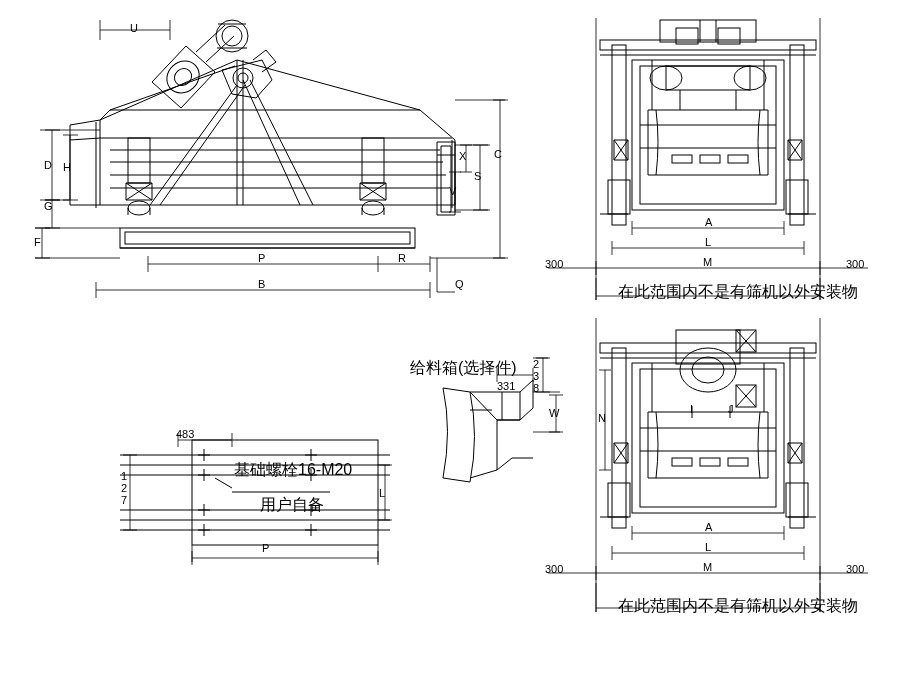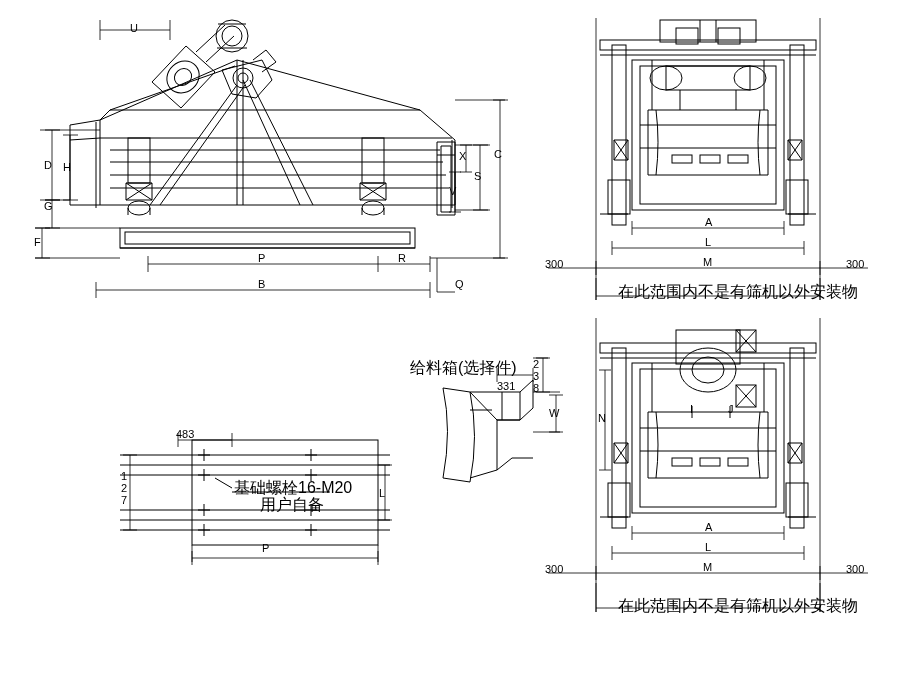--- a/index.html
+++ b/index.html
@@ -387,16 +387,16 @@
 
 <div class="lbl cn" style="left:410px;top:342px;margin-top:16px;">给料箱(选择件)</div>
 <div class="lbl" style="left:497px;top:380px;">331</div>
 <div class="lbl vert" style="left:530px;top:358px;">238</div>
 <div class="lbl" style="left:549px;top:407px;">W</div>
 
 <div class="lbl" style="left:176px;top:428px;">483</div>
 <div class="lbl vert" style="left:118px;top:470px;">127</div>
 <div class="lbl" style="left:262px;top:542px;">P</div>
 <div class="lbl" style="left:379px;top:487px;">L</div>
-<div class="lbl cn" style="left:234px;top:478px;">基础螺栓16-M20</div>
+<div class="lbl cn" style="left:234px;top:460px;">基础螺栓16-M20</div>
 <div class="lbl cn" style="left:260px;top:495px;">用户自备</div>
 
 </div>
 
 </body></html>

